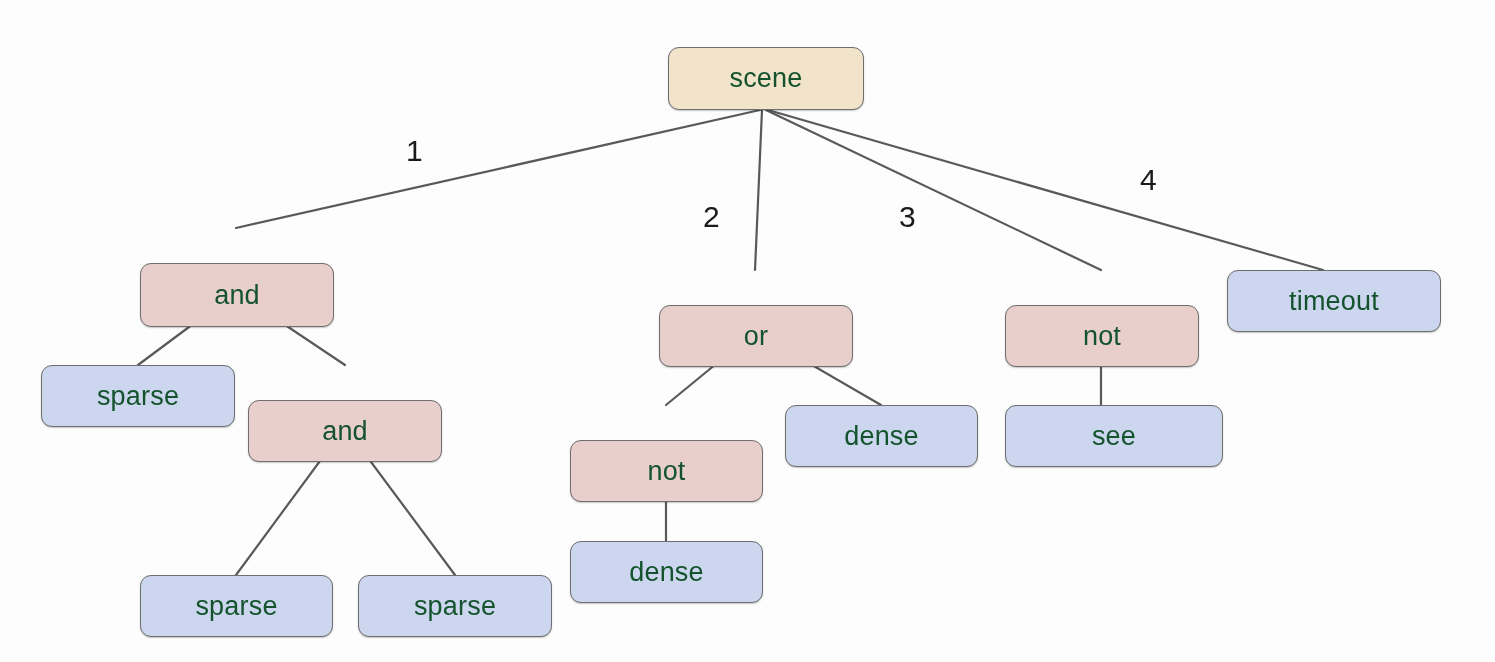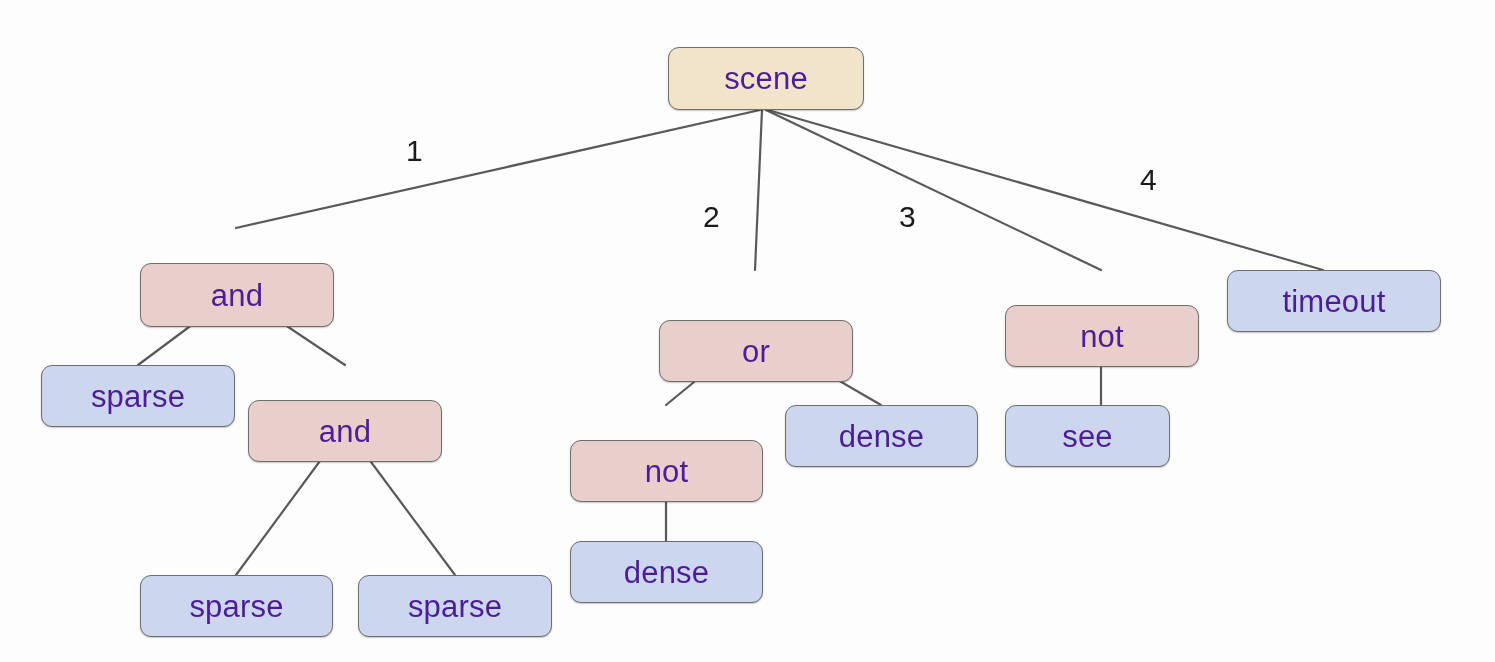--- a/index.html
+++ b/index.html
@@ -23,22 +23,22 @@
     height: 662px;
   }
   .node {
     position: absolute;
     box-sizing: border-box;
     border: 1.6px solid #6e6e6e;
     border-radius: 11px;
     display: flex;
     align-items: center;
     justify-content: center;
-    color: #4c1d95;
-    font-size: 31px;
+    color: #14532d;
+    font-size: 27px;
     line-height: 1;
     letter-spacing: 0.2px;
     box-shadow: 0 1px 1.5px rgba(0,0,0,0.22);
     z-index: 2;
   }
   .node-root  { background: #f2e3cb; }
   .node-op    { background: #e8cfcb; margin-top: 35px; }
   .node-leaf  { background: #ccd6ee; }
   .edge-label {
     position: absolute;
@@ -72,35 +72,35 @@
 
       <line x1="666" y1="467" x2="666" y2="541"></line>
       <line x1="1101" y1="332" x2="1101" y2="405"></line>
     </g>
   </svg>
 
   <div class="node node-root" style="left:668px; top:47px; width:196px; height:63px;">scene</div>
 
   <div class="node node-op" style="left:140px; top:228px; width:194px; height:64px;">and</div>
 
-  <div class="node node-op" style="left:659px; top:285px; width:194px; height:62px;">or</div>
+  <div class="node node-op" style="left:659px; top:270px; width:194px; height:62px;">or</div>
 
   <div class="node node-op" style="left:1005px; top:270px; width:194px; height:62px;">not</div>
 
   <div class="node node-leaf" style="left:1227px; top:270px; width:214px; height:62px;">timeout</div>
 
   <div class="node node-leaf" style="left:41px; top:365px; width:194px; height:62px;">sparse</div>
 
   <div class="node node-op" style="left:248px; top:365px; width:194px; height:62px;">and</div>
 
   <div class="node node-op" style="left:570px; top:405px; width:193px; height:62px;">not</div>
 
   <div class="node node-leaf" style="left:785px; top:405px; width:193px; height:62px;">dense</div>
 
-  <div class="node node-leaf" style="left:1005px; top:405px; width:165px; height:62px;">see</div>
+  <div class="node node-leaf" style="left:1005px; top:405px; width:218px; height:62px;">see</div>
 
   <div class="node node-leaf" style="left:570px; top:541px; width:193px; height:62px;">dense</div>
 
   <div class="node node-leaf" style="left:140px; top:575px; width:193px; height:62px;">sparse</div>
 
   <div class="node node-leaf" style="left:358px; top:575px; width:194px; height:62px;">sparse</div>
 
   <div class="edge-label" style="left:406px; top:136px;">1</div>
 
   <div class="edge-label" style="left:703px; top:202px;">2</div>

